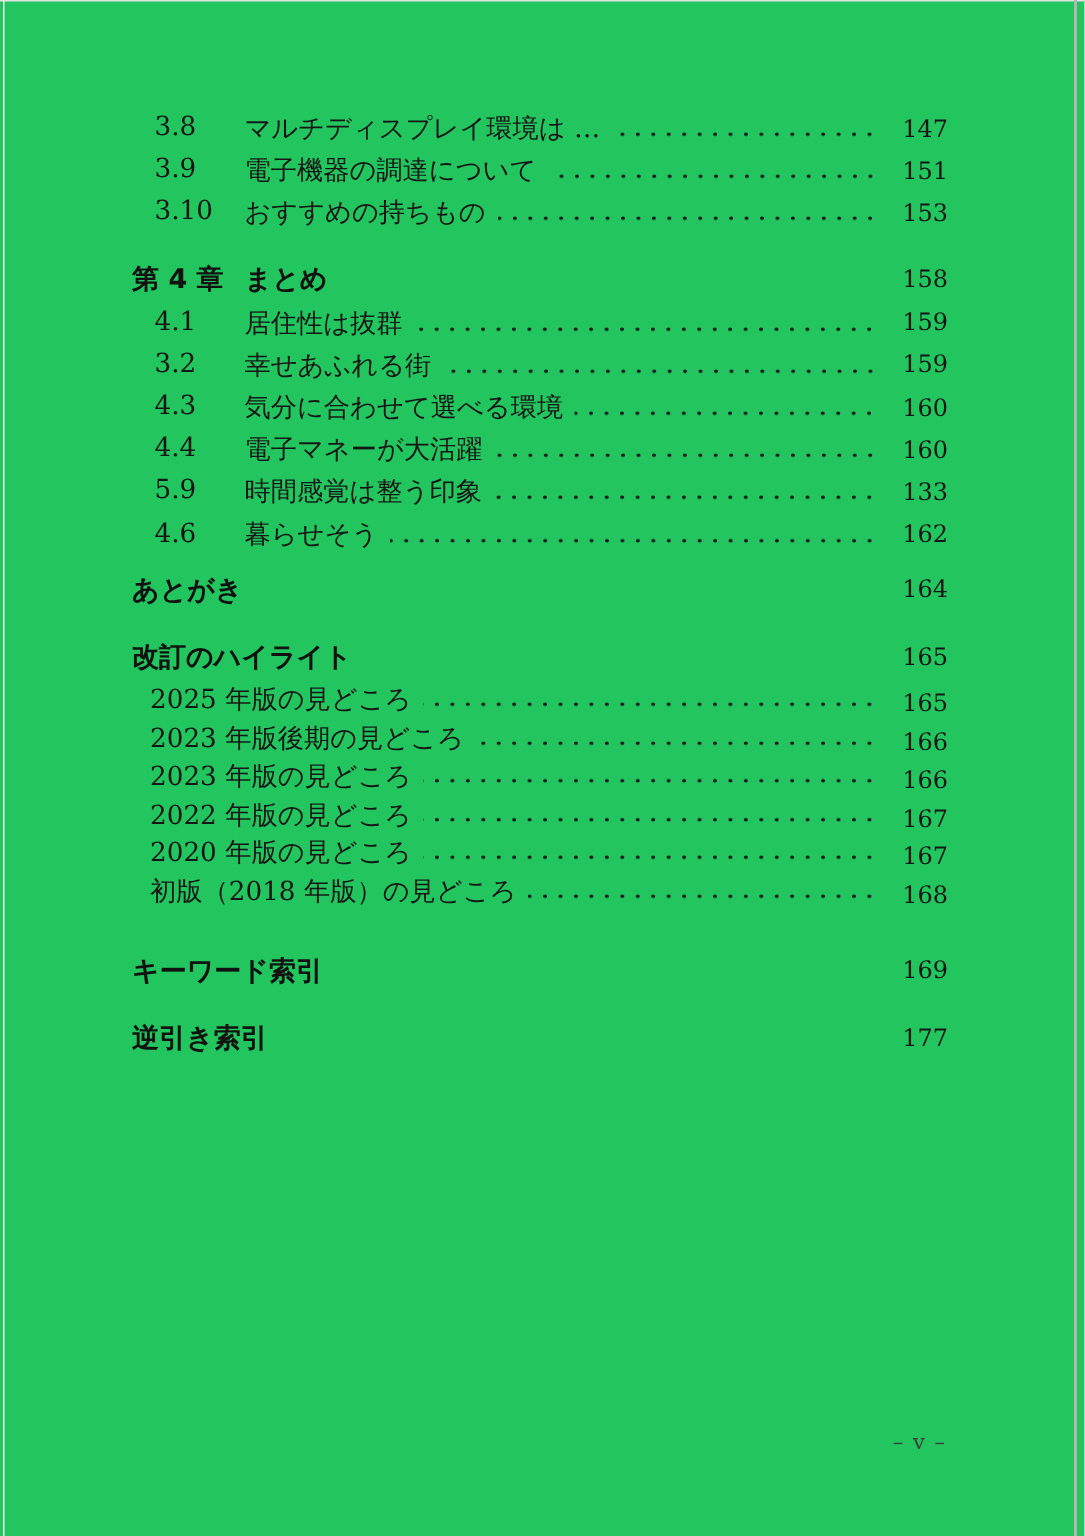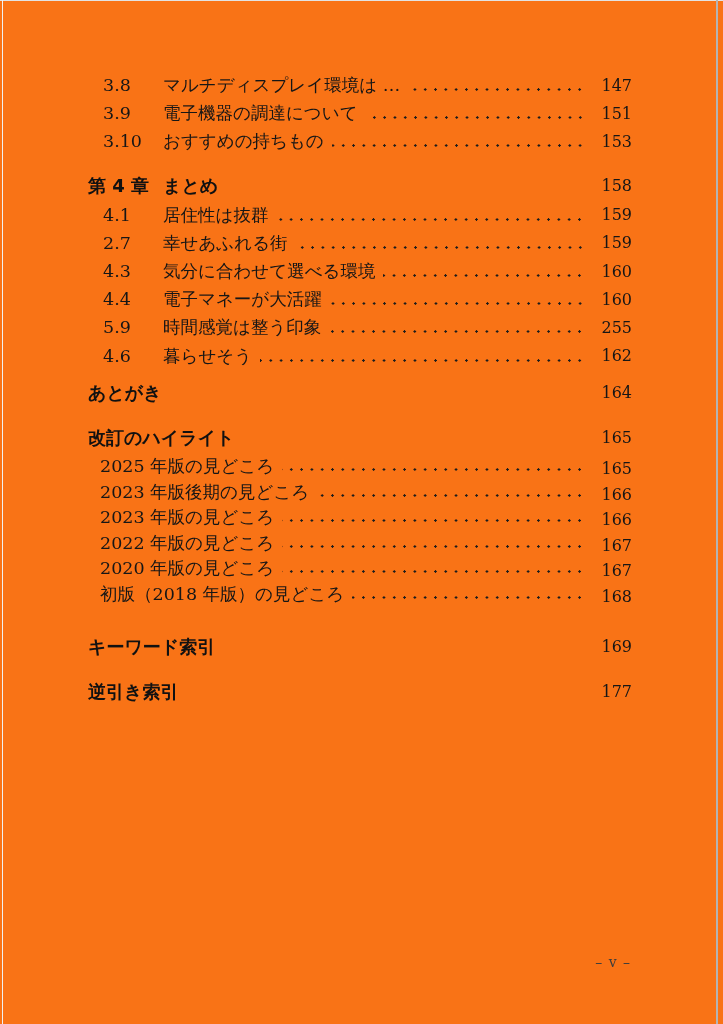--- a/index.html
+++ b/index.html
@@ -4,21 +4,21 @@
 <style>
   html, body {
     margin: 0;
     padding: 0;
     background: #ffffff;
   }
   .page {
     position: relative;
     width: 723px;
     height: 1024px;
-    background: #f97316;
+    background: #22c55e;
     overflow: hidden;
     font-family: "DejaVu Serif", "Liberation Serif", serif;
     color: #161616;
   }
   
   .edge-right {
     position: absolute;
     top: 0;
     right: 5px;
     width: 2px;
@@ -155,42 +155,42 @@
     <span class="leader"></span>
     <span class="pagenum">158</span>
   </div>
       <div class="row section">
     <span class="num">4.1</span>
     <span class="title">居住性は抜群</span>
     <span class="leader"></span>
     <span class="pagenum">159</span>
   </div>
       <div class="row section">
-    <span class="num">2.7</span>
+    <span class="num">3.2</span>
     <span class="title">幸せあふれる街</span>
     <span class="leader"></span>
     <span class="pagenum">159</span>
   </div>
       <div class="row section">
     <span class="num">4.3</span>
     <span class="title">気分に合わせて選べる環境</span>
     <span class="leader"></span>
     <span class="pagenum">160</span>
   </div>
       <div class="row section">
     <span class="num">4.4</span>
     <span class="title">電子マネーが大活躍</span>
     <span class="leader"></span>
     <span class="pagenum">160</span>
   </div>
       <div class="row section">
     <span class="num">5.9</span>
     <span class="title">時間感覚は整う印象</span>
     <span class="leader"></span>
-    <span class="pagenum">255</span>
+    <span class="pagenum">133</span>
   </div>
       <div class="row section">
     <span class="num">4.6</span>
     <span class="title">暮らせそう</span>
     <span class="leader"></span>
     <span class="pagenum">162</span>
   </div>
       <div class="row chapter">
 
     <span class="title">あとがき</span>

